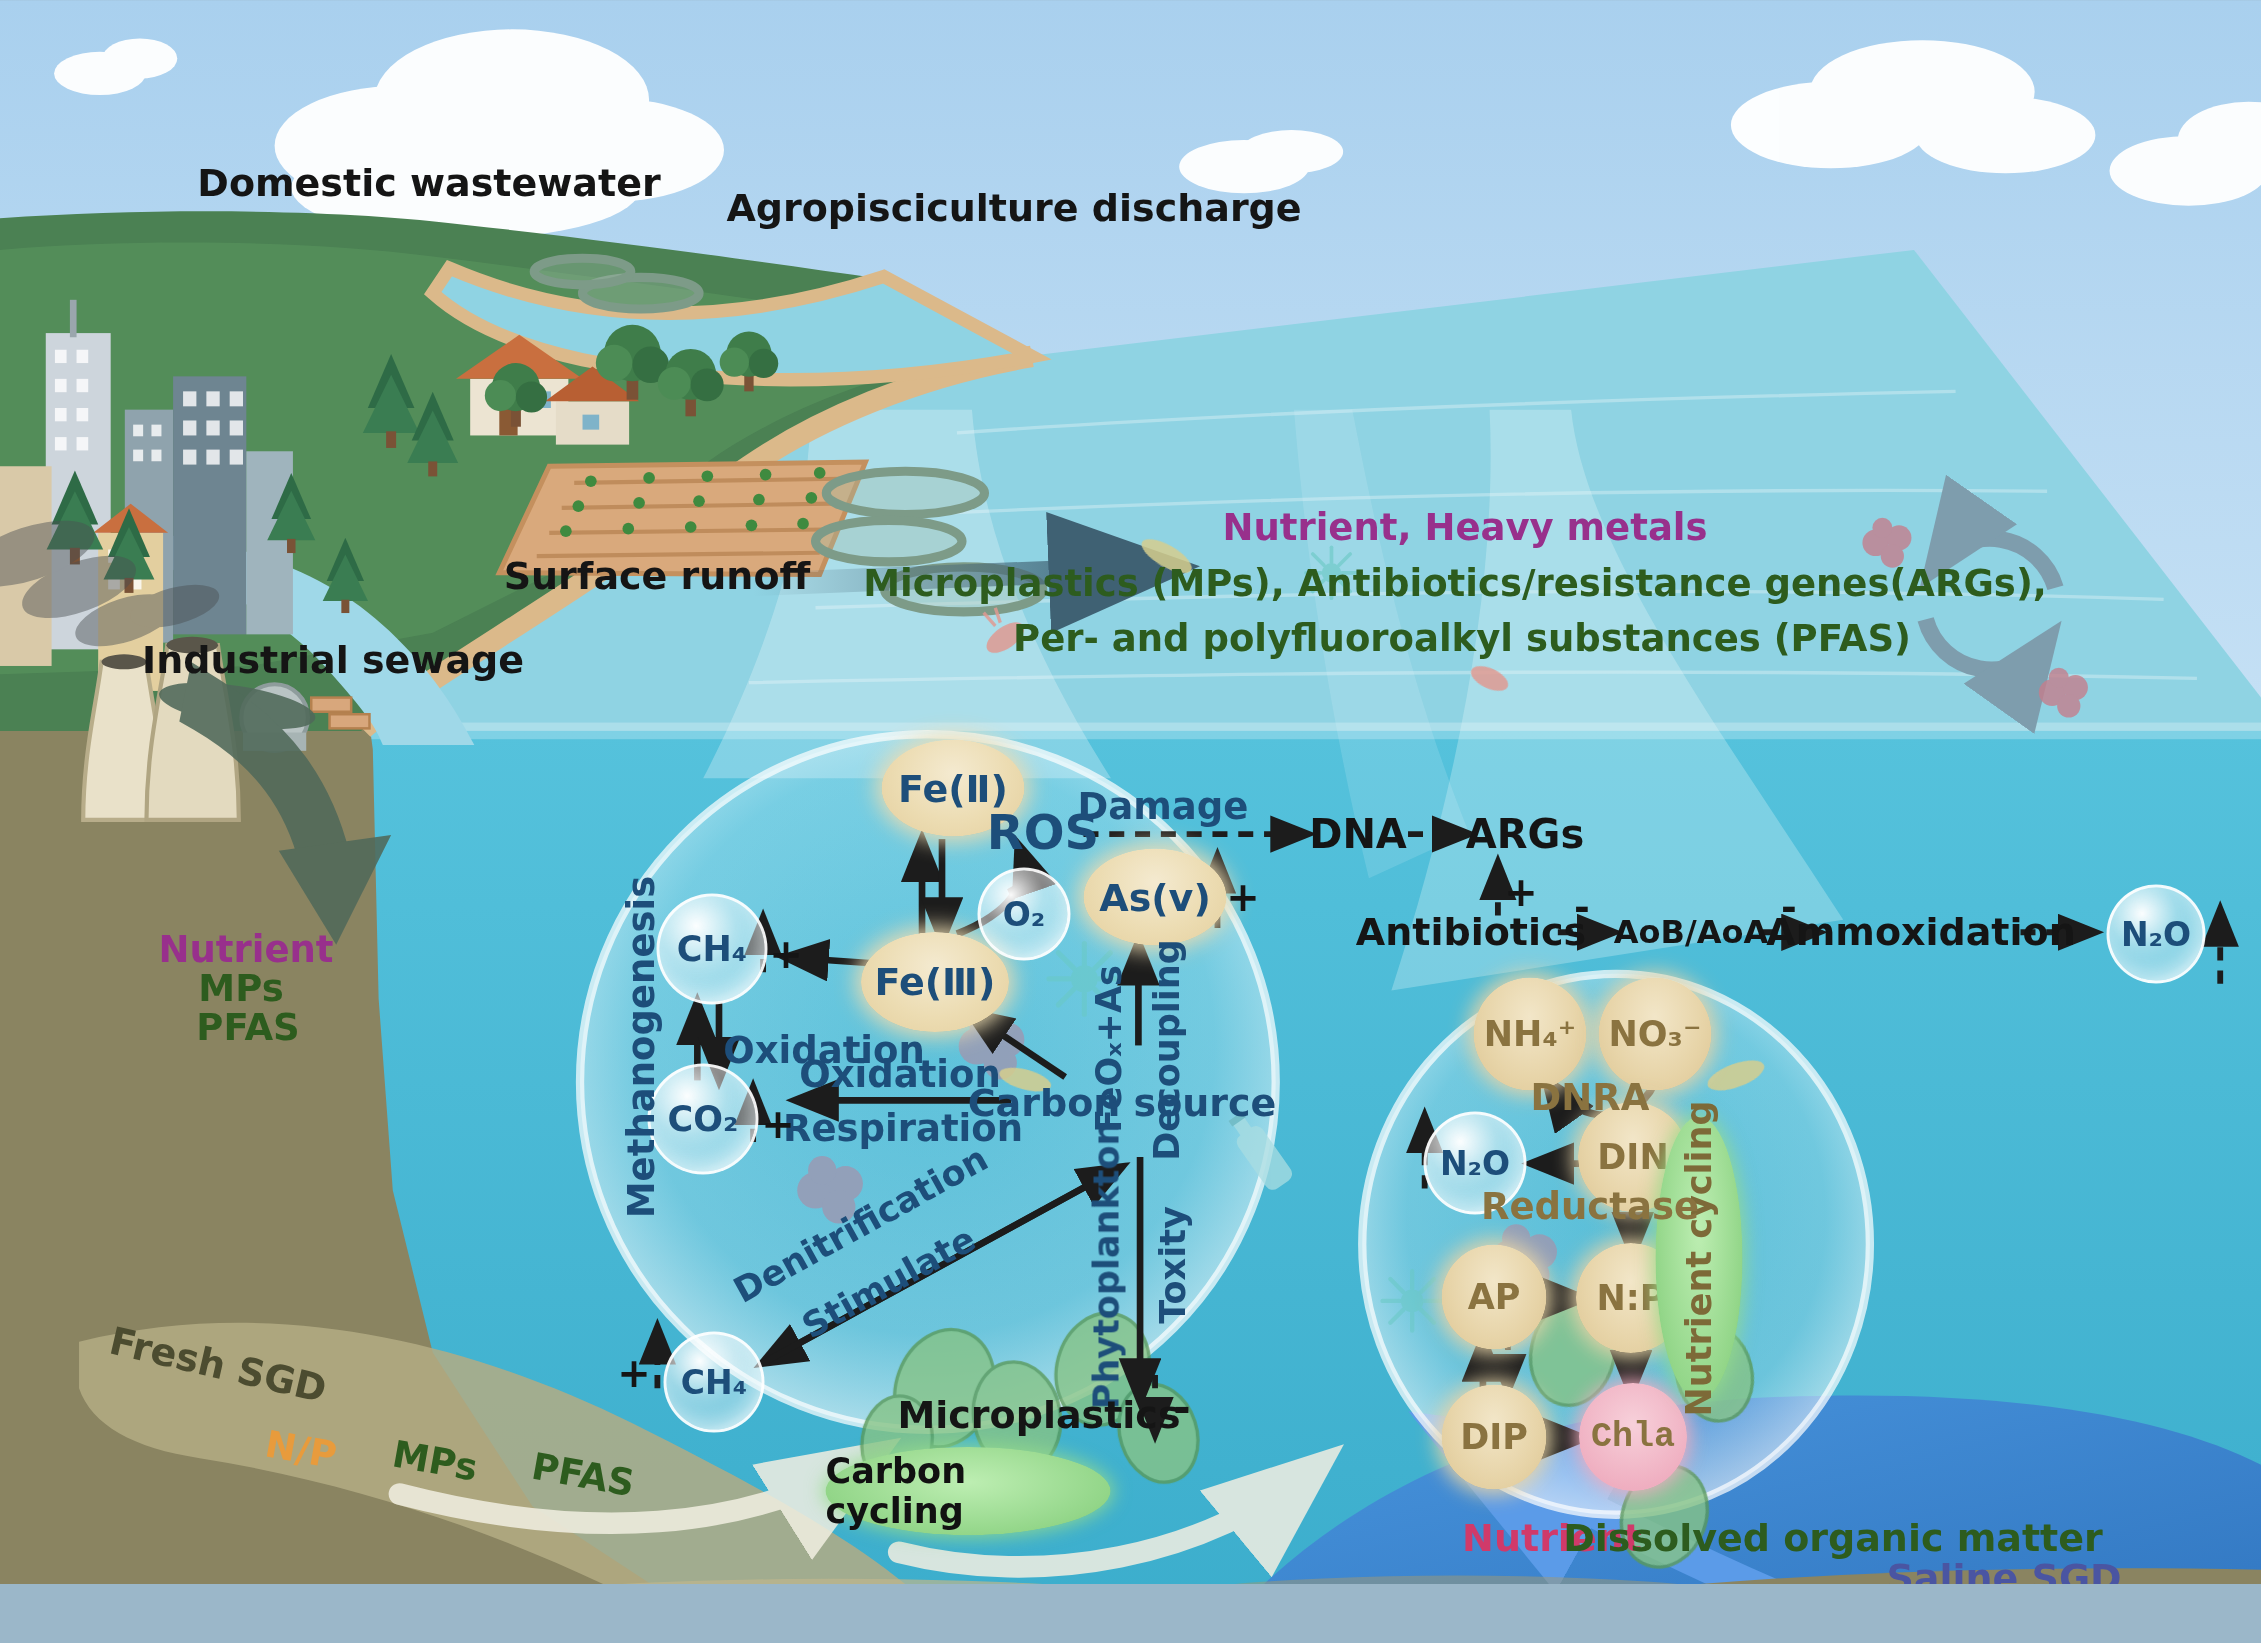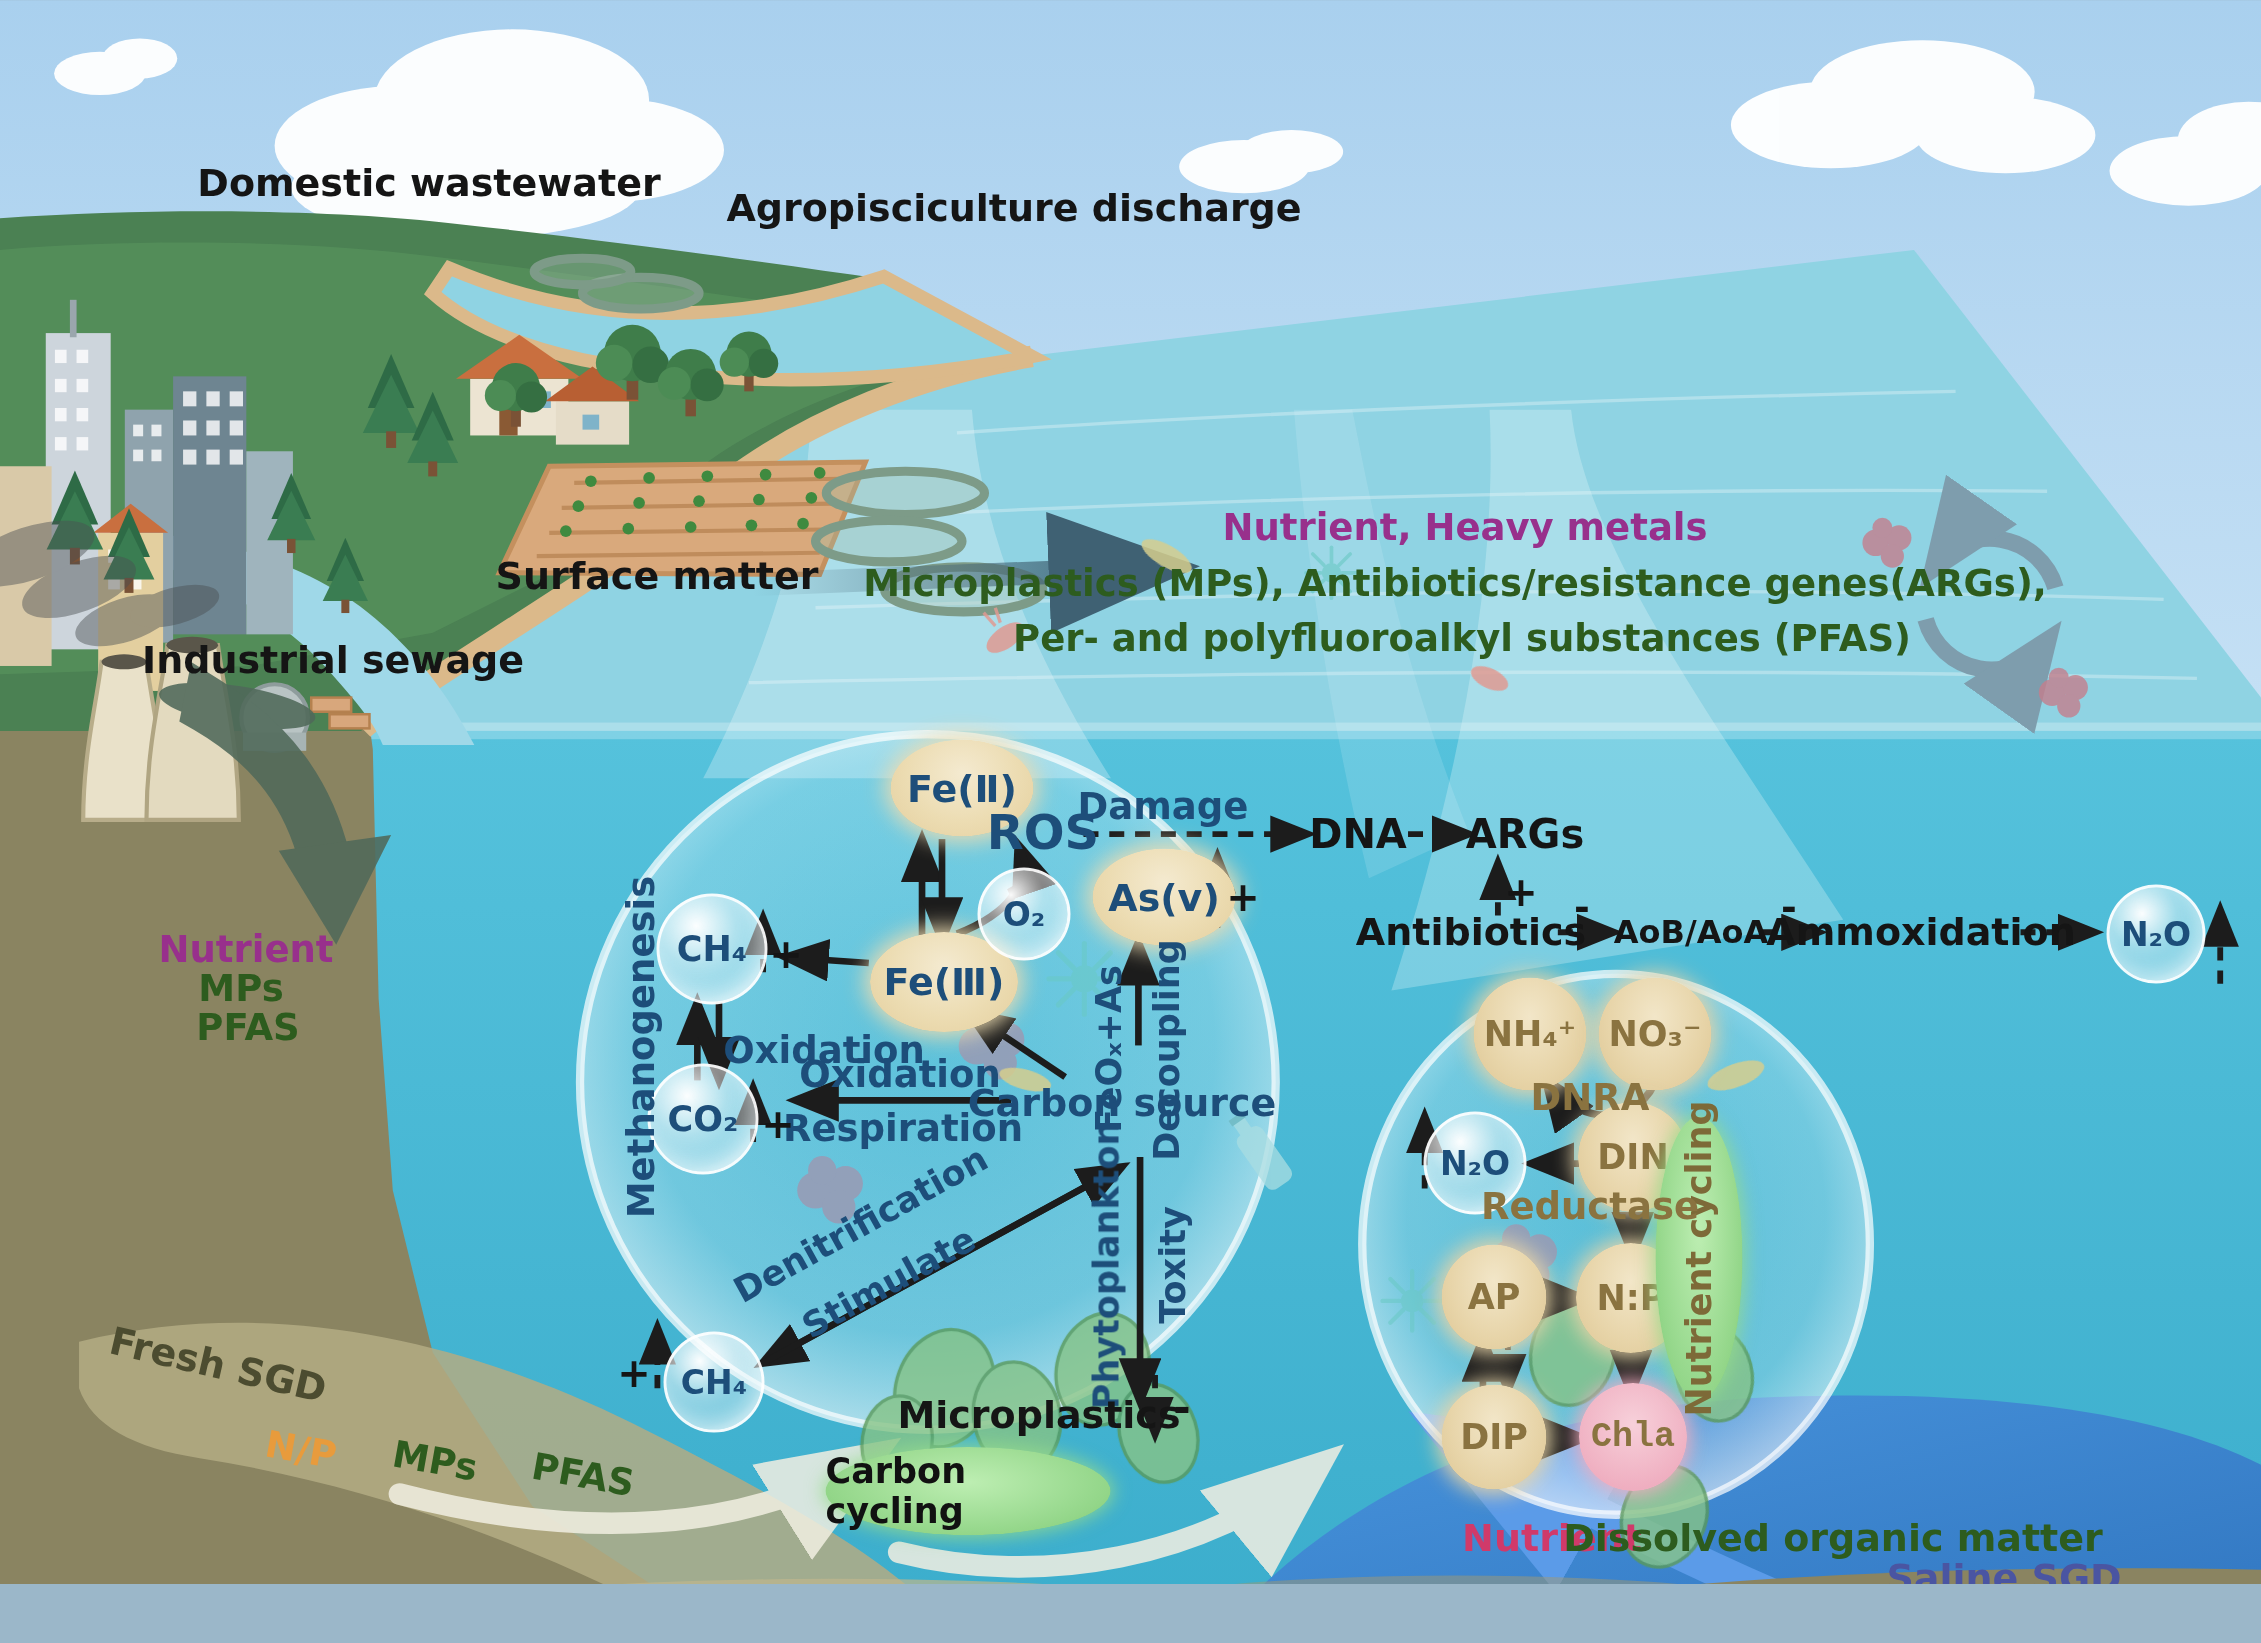--- a/index.html
+++ b/index.html
@@ -12,21 +12,21 @@
   .r29{transform:translate(-50%,-50%) rotate(-29deg);}
   .r13{transform:translate(-50%,-50%) rotate(13deg);}
   .r10{transform:translate(-50%,-50%) rotate(10deg);}
   .navy{color:#1d4e7a;} .blk{color:#151515;} .olv{color:#8a7340;}
   .pur{color:#98308c;} .dgr{color:#2d5c1e;} .pnk{color:#d03a6a;}
   .org{color:#e89b3c;} .fsg{color:#4c4c30;} .ssg{color:#4a55a2;}
   .node{position:absolute;transform:translate(-50%,-50%);border-radius:50%;
         display:flex;align-items:center;justify-content:center;font-weight:700;
         z-index:25;line-height:1;}
   .tan{background:radial-gradient(ellipse at 50% 35%,#f4ead0 0%,#ecdcb2 55%,#e4cf9e 100%);
-       color:#1d4e7a;box-shadow:0 0 21.6px 5px rgba(236,220,178,.95);margin-left:9px;}
+       color:#1d4e7a;box-shadow:0 0 21.6px 5px rgba(236,220,178,.95);}
   .tanr{background:radial-gradient(ellipse at 50% 35%,#f2e6c8 0%,#e7d4a8 60%,#ddc694 100%);
        color:#8a7340;box-shadow:0 0 20px 5px rgba(231,212,168,.95);}
   .gas{background:radial-gradient(circle at 35% 28%,rgba(255,255,255,.98) 0%,
         rgba(255,255,255,.45) 38%,rgba(208,238,246,.30) 70%,rgba(255,255,255,.60) 100%);
        border:3.3px solid rgba(255,255,255,.9);color:#1d4e7a;
        box-shadow:inset -6.7px -10px 18.3px rgba(255,255,255,.55);}
   .chla{background:radial-gradient(circle at 50% 38%,#f7d0da 0%,#efaec0 75%);
         color:#8a7340;box-shadow:0 0 18.3px 4.2px rgba(239,174,192,.9);font-family:Liberation Mono, monospace;}
   .pill{position:absolute;transform:translate(-50%,-50%);border-radius:50%;
         display:flex;align-items:center;justify-content:center;font-weight:700;z-index:25;
@@ -392,21 +392,21 @@
     <line x1="1850" y1="1560" x2="1904" y2="1560" stroke-width="8" marker-end="url(#ah)"></line>
     <line x1="1960" y1="1610" x2="1960" y2="1674" stroke-width="8" marker-end="url(#ah)"></line>
     <line x1="1782" y1="1672" x2="1782" y2="1608" stroke-width="8" marker-end="url(#ah)"></line>
     <line x1="1812" y1="1608" x2="1812" y2="1672" stroke-width="7" stroke-dasharray="14 11" marker-end="url(#ah)"></line>
     <line x1="1850" y1="1728" x2="1904" y2="1728" stroke-width="8" marker-end="url(#ah)"></line>
   </g>
 </svg>
 
 <div class="lbl blk" style="left:429px;top:183px;font-size:38px">Domestic wastewater</div>
 <div class="lbl blk" style="left:1014px;top:208px;font-size:38px">Agropisciculture discharge</div>
-<div class="lbl blk" style="left:657px;top:576px;font-size:38px">Surface matter</div>
+<div class="lbl blk" style="left:657px;top:576px;font-size:38px">Surface runoff</div>
 <div class="lbl blk" style="left:333px;top:660px;font-size:38px">Industrial sewage</div>
 
 <div class="lbl dgr" style="left:1455px;top:583px;font-size:37px">Microplastics (MPs), Antibiotics/resistance genes(ARGs),</div>
 <div class="lbl pur" style="left:1465px;top:527px;font-size:37px">Nutrient, Heavy metals</div>
 <div class="lbl dgr" style="left:1462px;top:638px;font-size:37px">Per- and polyfluoroalkyl substances (PFAS)</div>
 
 <div class="lbl pur" style="left:246px;top:949px;font-size:37px">Nutrient</div>
 <div class="lbl dgr" style="left:241px;top:988px;font-size:37px">MPs</div>
 <div class="lbl dgr" style="left:248px;top:1027px;font-size:37px">PFAS</div>
 

